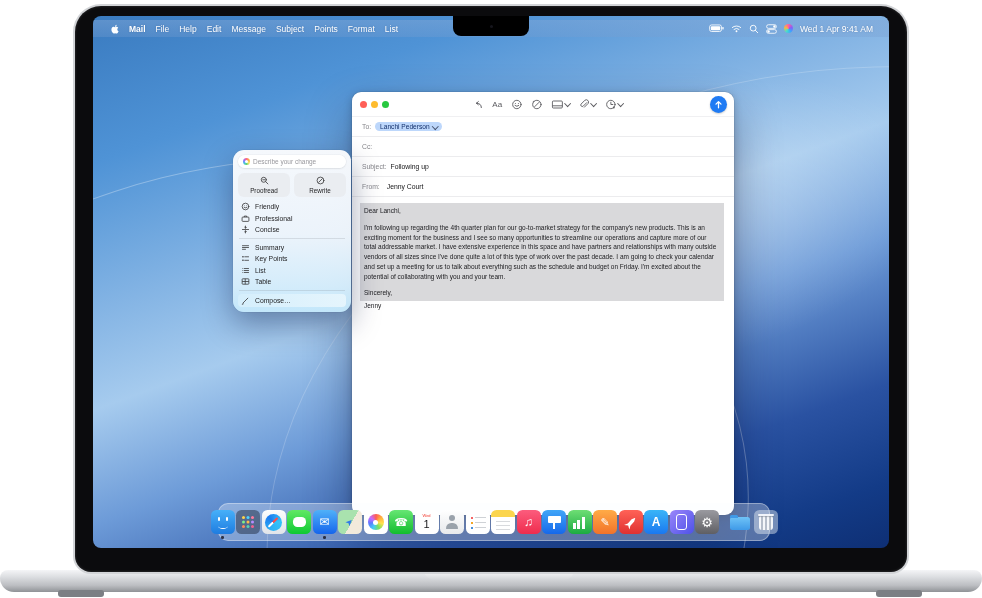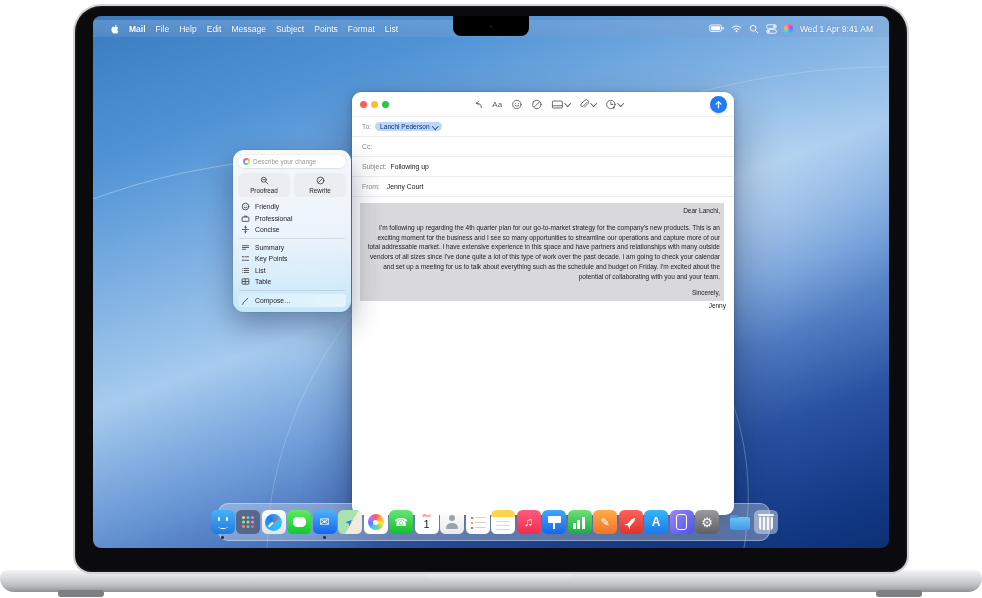--- a/index.html
+++ b/index.html
@@ -40,21 +40,21 @@
   .siri{width:9px;height:9px;border-radius:50%;
     background:conic-gradient(#ff5fa2,#8a5cf6,#3aa6ff,#4ae0c8,#ffb340,#ff5fa2);}
 
   
   .notch{position:absolute;left:360px;top:0;width:76px;height:20px;background:#000;
     border-radius:0 0 8px 8px;z-index:5;display:flex;align-items:center;justify-content:center;}
   .cam{width:3px;height:3px;border-radius:50%;background:#15151c;}
 
   
   .mailwin{position:absolute;left:259px;top:76px;width:382px;height:423px;background:#fff;border-radius:9px;z-index:5;
-    box-shadow:0 22px 46px rgba(8,18,60,.42),0 2px 8px rgba(0,0,0,.22),0 0 0 .5px rgba(0,0,0,.12);text-align:right;}
+    box-shadow:0 22px 46px rgba(8,18,60,.42),0 2px 8px rgba(0,0,0,.22),0 0 0 .5px rgba(0,0,0,.12);}
   .titlebar{position:relative;height:24px;display:flex;align-items:center;padding:0 8px;border-bottom:1px solid #f0f0f2;}
   .lights{display:flex;gap:4px;}
   .light{width:7px;height:7px;border-radius:50%;}
   .light.red{background:#ff5f57}.light.yellow{background:#febc2e}.light.green{background:#28c840}
   .tb-icons{position:absolute;left:50%;top:0;height:24px;transform:translateX(-47%);
     display:flex;align-items:center;gap:9px;color:#5a5a5f;}
   .tbg{display:flex;align-items:center;gap:2px;}
   .chev{width:3.5px;height:3.5px;border-right:1px solid #5a5a5f;border-bottom:1px solid #5a5a5f;
     transform:rotate(45deg);margin-top:-2px;}
   .tb-fmt{font-size:8px;color:#5a5a5f;letter-spacing:0;}

